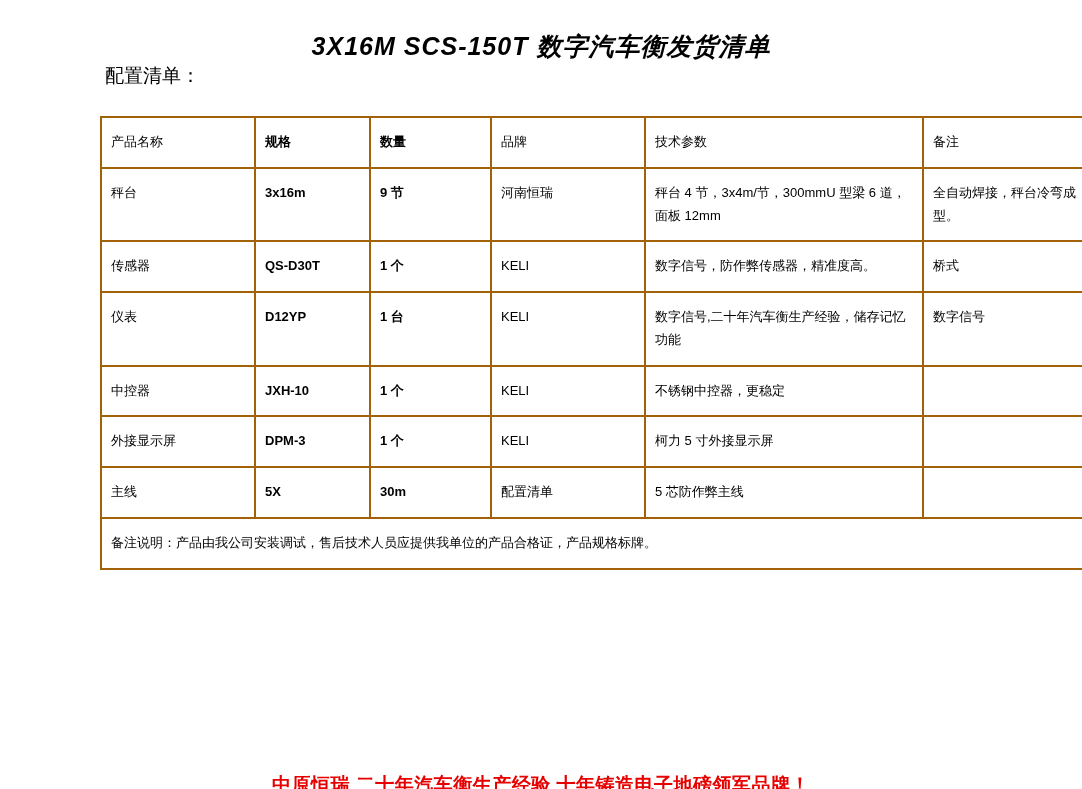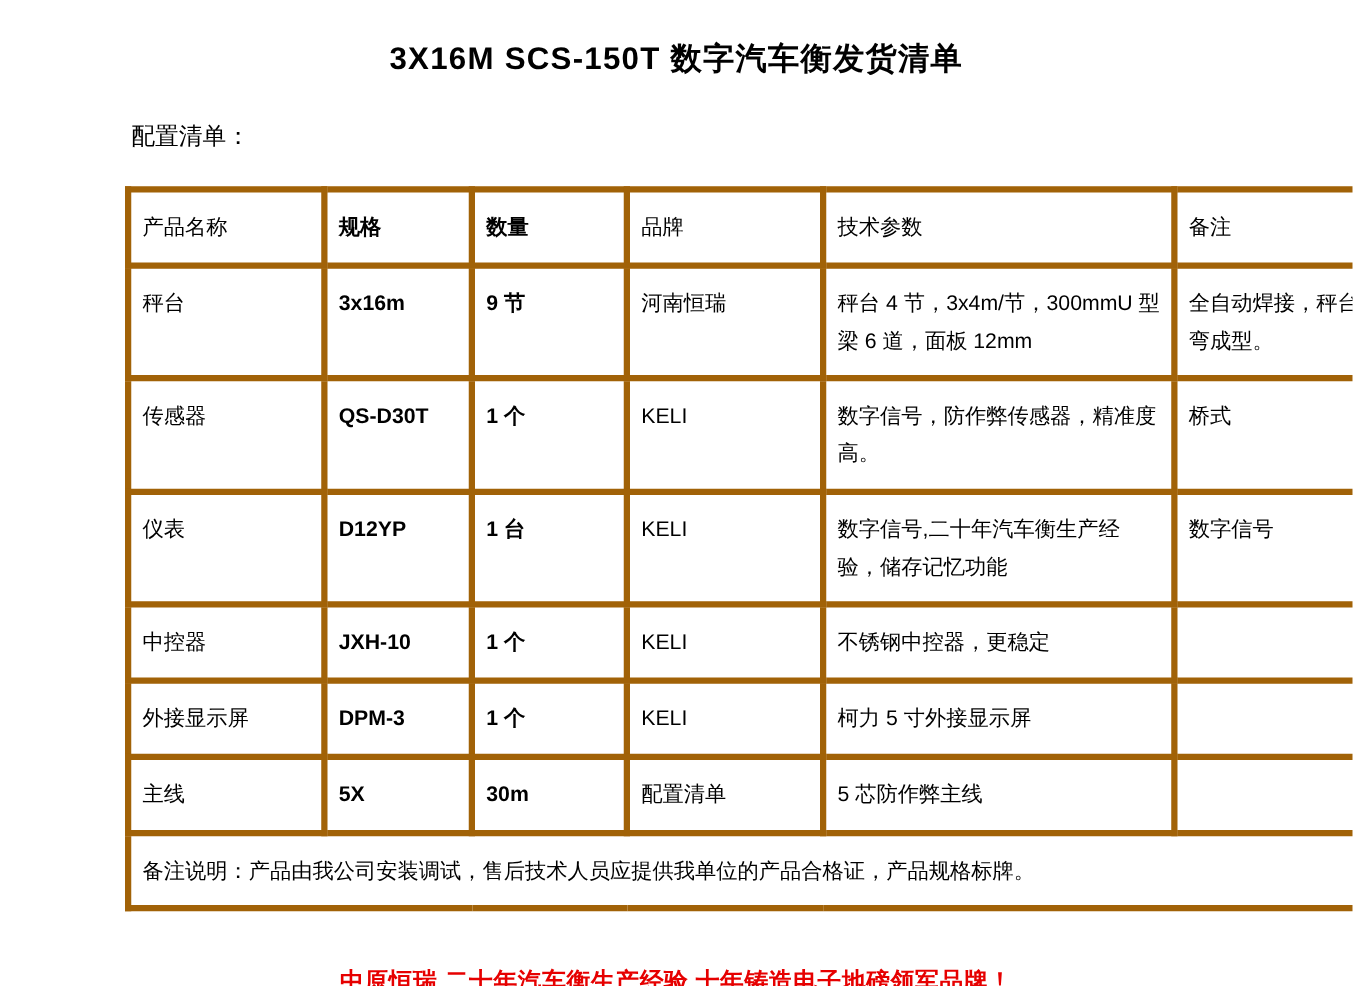--- a/index.html
+++ b/index.html
@@ -20,38 +20,38 @@
     height: 789px;
     box-sizing: border-box;
   }
   .doc-title {
     text-align: center;
     font-size: 25px;
     font-weight: bold;
     letter-spacing: 1px;
     margin-top: 30px;
     margin-bottom: 0;
+    font-style: italic;
   }
   .subtitle {
     font-size: 19px;
     margin-left: 105px;
-    margin-top: 33px;
     font-weight: normal;
   }
   table.spec {
     border-collapse: collapse;
     margin-left: 100px;
     margin-top: 27px;
     width: 882px;
     table-layout: fixed;
   }
   table.spec td {
-    border: 5px solid #a16207;
+    border: 2px solid #a16207;
     padding: 13px 8px 13px 9px;
-    font-size: 17px;
+    font-size: 13px;
     vertical-align: top;
     line-height: 1.75;
   }
   td.c0 { width: 135px; }
   td.c1 { width: 96px; font-weight: bold; }
   td.c2 { width: 102px; font-weight: bold; }
   td.c3 { width: 135px; }
   td.c4 { width: 259px; }
   td.c5 { width: 155px; }
   .note-row td {

